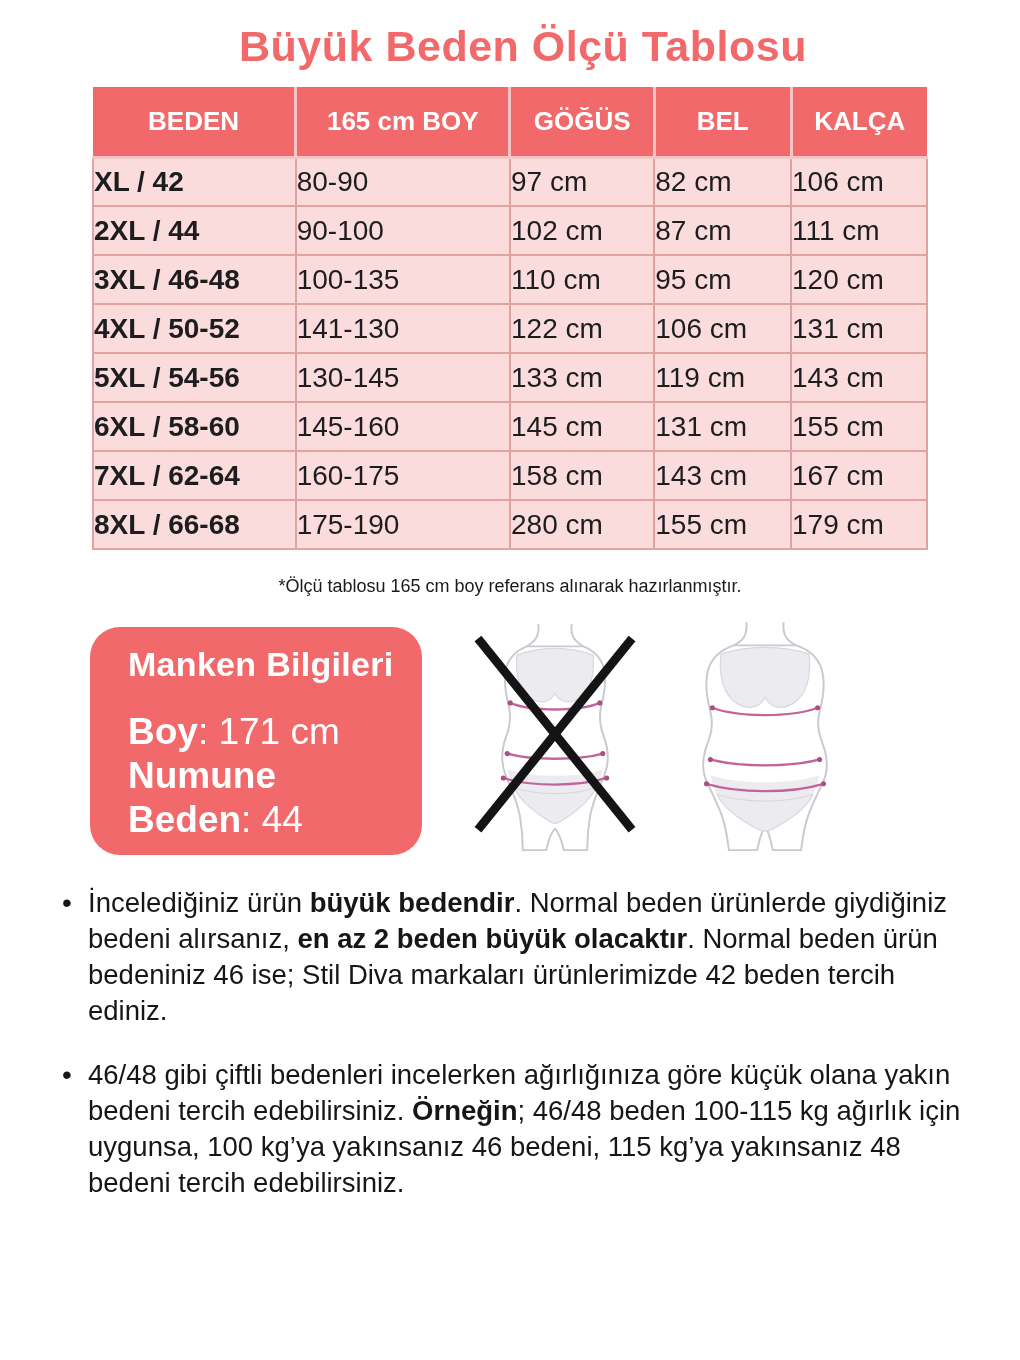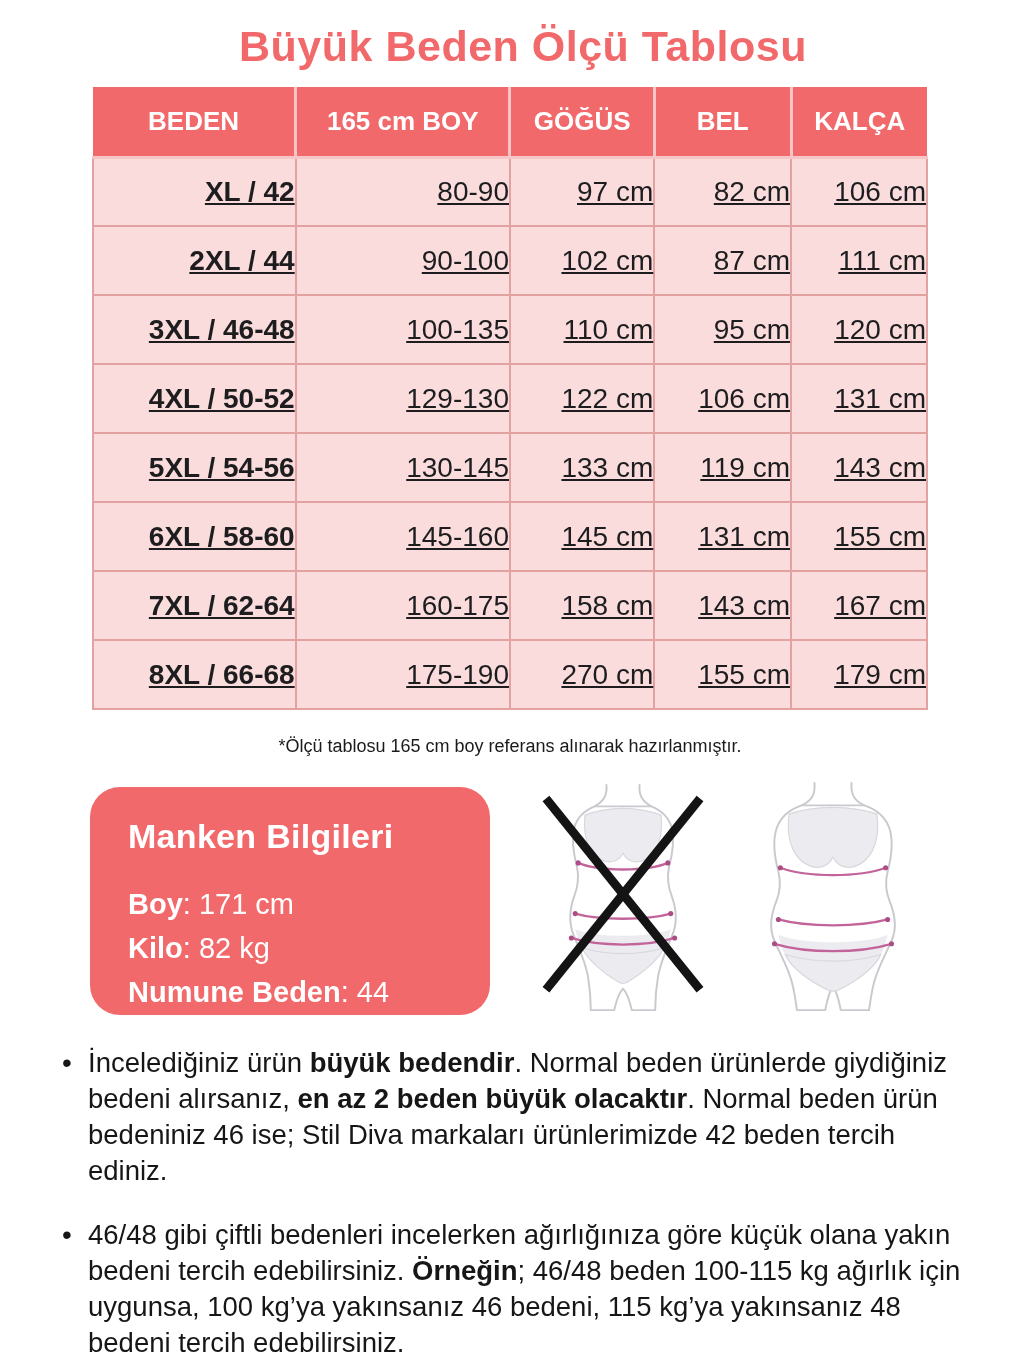--- a/index.html
+++ b/index.html
@@ -32,35 +32,35 @@
   table.size-table thead th{
     background:var(--accent);color:#fff;
     font-size:26px;font-weight:bold;height:70px;text-align:center;
     border:3px solid var(--header-divider);border-top:none;
   }
   table.size-table thead th:first-child{border-left:none;}
   table.size-table thead th:last-child{border-right:none;}
   table.size-table tbody td{
     background:var(--row-pink);
     border:2px solid var(--grid-line);
-    height:69px;text-align:right;font-size:28px;color:var(--text-dark);text-decoration:underline;
+    height:49px;text-align:left;font-size:28px;color:var(--text-dark);
   }
   table.size-table tbody td.size-cell-first{font-weight:bold;}
   .reference-note{
     margin-top:26px;text-align:center;font-size:18px;color:#1b1b1b;
   }
   .model-section{
     margin:30px 0 0 90px;display:flex;align-items:center;
   }
   .model-box{
-    width:400px;height:228px;background:var(--accent);
-    border-radius:30px;color:#fff;padding:30px 20px 0 38px;flex:none;
+    width:332px;height:228px;background:var(--accent);
+    border-radius:30px;color:#fff;padding:18px 20px 0 38px;flex:none;
   }
   .model-box h2{font-size:34px;font-weight:bold;margin-bottom:26px;letter-spacing:.3px;}
-  .model-field{font-size:29px;line-height:44px;font-weight:normal;}
+  .model-field{font-size:37px;line-height:44px;font-weight:normal;}
   .model-field b{font-weight:bold;}
   .figures{display:flex;align-items:center;gap:44px;margin-left:50px;margin-top:-6px;}
   .figure svg{display:block;}
   .notes{
     list-style:none;margin:30px 58px 0 60px;
   }
   .notes li{
     position:relative;padding-left:28px;
     font-size:27.5px;line-height:36px;margin-bottom:28px;color:#161616;
   }
@@ -117,21 +117,21 @@
         </tr>
         <tr>
           <td class="size-cell-first">3XL / 46-48</td>
           <td>100-135</td>
           <td>110 cm</td>
           <td>95 cm</td>
           <td>120 cm</td>
         </tr>
         <tr>
           <td class="size-cell-first">4XL / 50-52</td>
-          <td>129-130</td>
+          <td>141-130</td>
           <td>122 cm</td>
           <td>106 cm</td>
           <td>131 cm</td>
         </tr>
         <tr>
           <td class="size-cell-first">5XL / 54-56</td>
           <td>130-145</td>
           <td>133 cm</td>
           <td>119 cm</td>
           <td>143 cm</td>
@@ -146,35 +146,34 @@
         <tr>
           <td class="size-cell-first">7XL / 62-64</td>
           <td>160-175</td>
           <td>158 cm</td>
           <td>143 cm</td>
           <td>167 cm</td>
         </tr>
         <tr>
           <td class="size-cell-first">8XL / 66-68</td>
           <td>175-190</td>
-          <td>270 cm</td>
+          <td>280 cm</td>
           <td>155 cm</td>
           <td>179 cm</td>
         </tr>
       </tbody>
   </table>
 
   <p class="reference-note">*Ölçü tablosu 165 cm boy referans alınarak hazırlanmıştır.</p>
 
   <div class="model-section">
     <div class="model-box">
       <h2>Manken Bilgileri</h2>
       <div>
           <div class="model-field"><b>Boy</b><span>: 171 cm</span></div>
-          <div class="model-field"><b>Kilo</b><span>: 82 kg</span></div>
           <div class="model-field"><b>Numune Beden</b><span>: 44</span></div>
         </div>
     </div>
 
     <div class="figures">
 
       <div class="figure">
         <svg width="166" height="234" viewBox="0 0 170 240" xmlns="http://www.w3.org/2000/svg">
           <path class="body-neck" d="M68 4 C69 15 65 21 56 26"></path>
           <path class="body-neck" d="M102 4 C101 15 105 21 114 26"></path>

